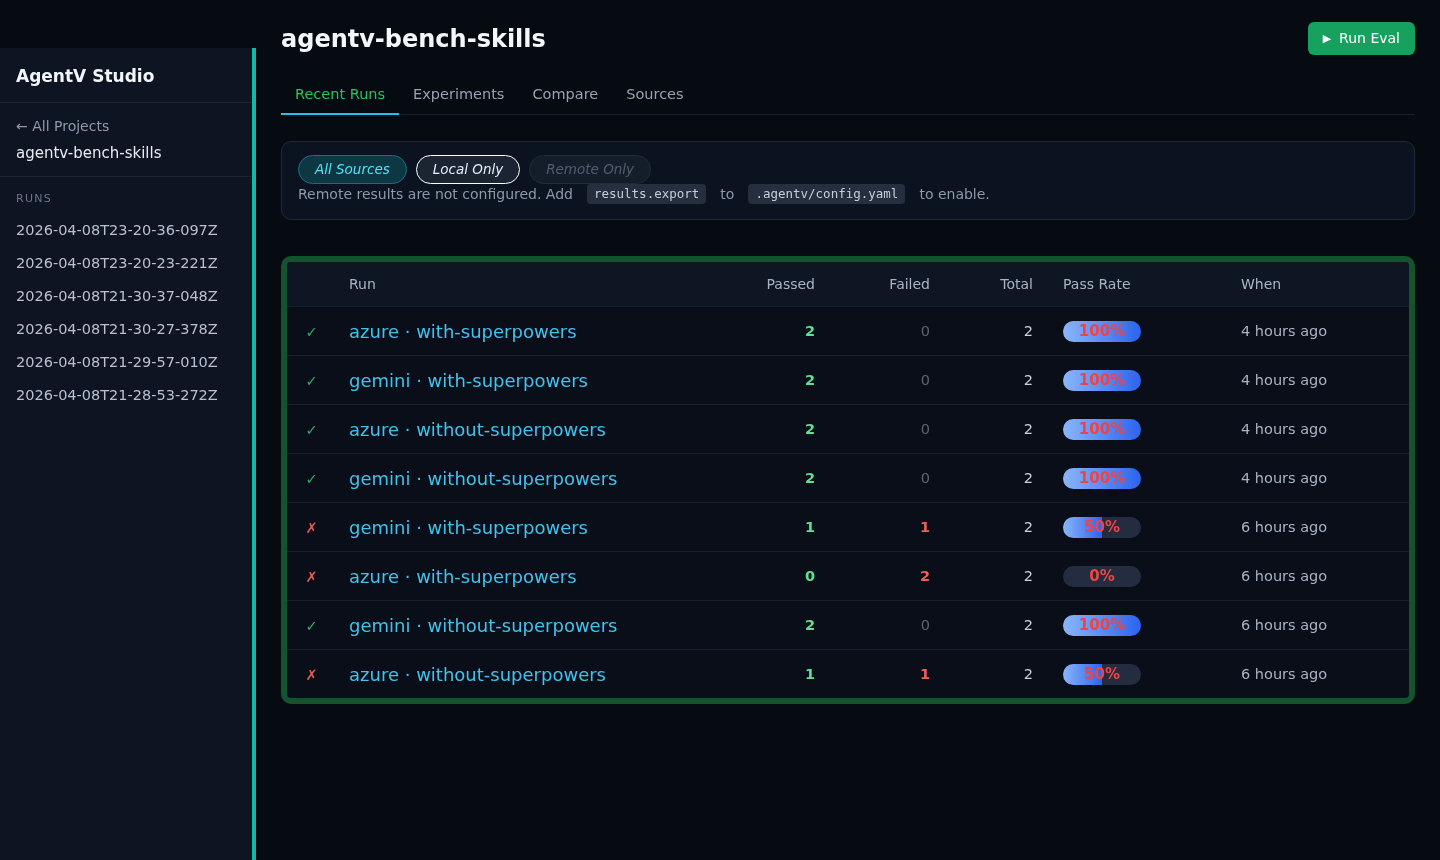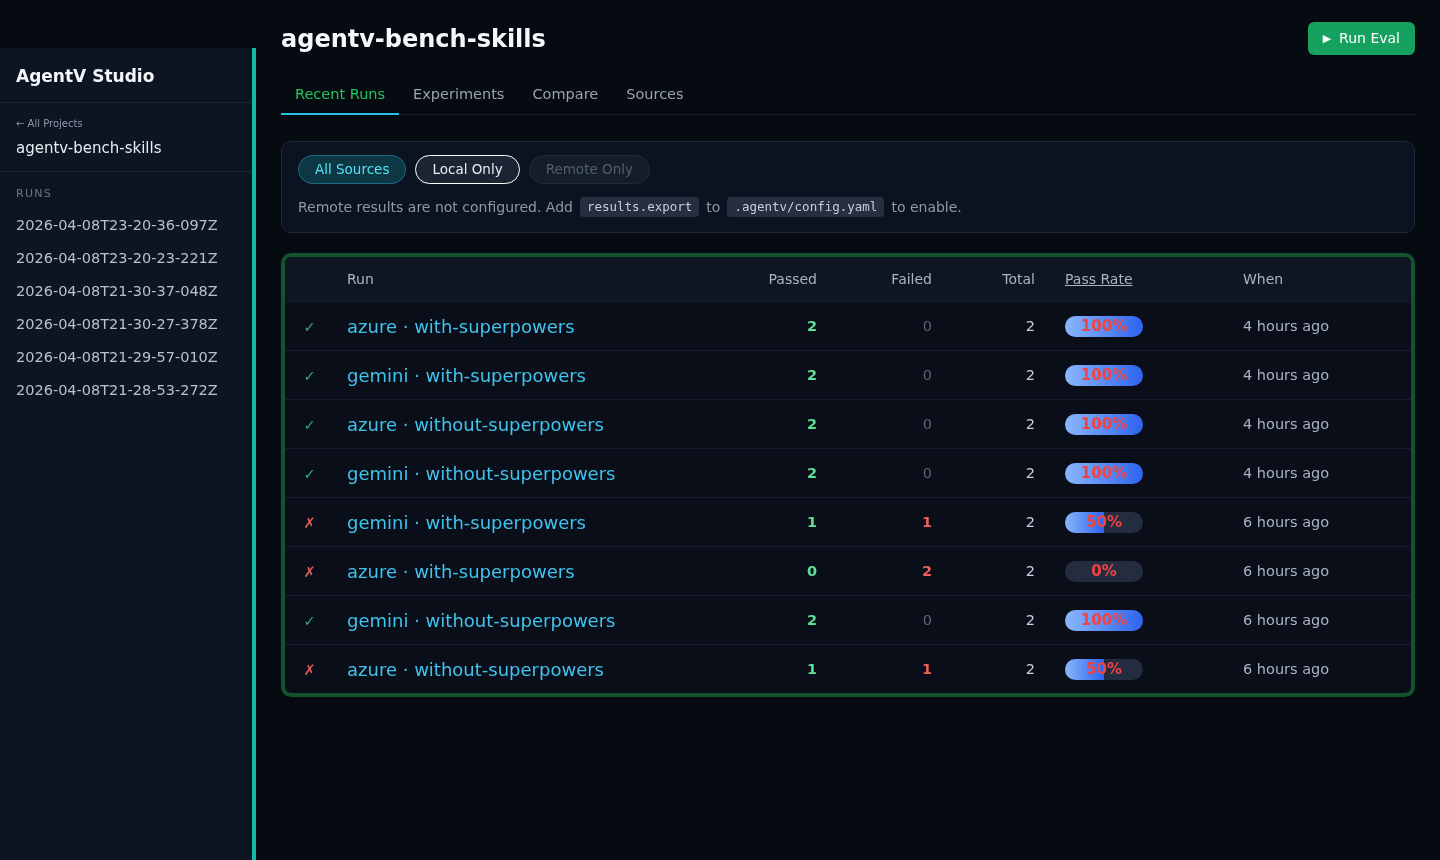--- a/index.html
+++ b/index.html
@@ -17,21 +17,21 @@
     background: #0d1422;
     border-right: 4px solid #14b8a6;
     margin-top: 48px;
   }
   .sb-title {
     padding: 18px 16px 16px;
     font-size: 17px; font-weight: bold; color: #f2f6fa;
     border-bottom: 1px solid #1b2433;
   }
   .sb-proj { padding: 15px 16px 14px; border-bottom: 1px solid #1b2433; }
-  .sb-back { font-size: 10px; color: #8e99aa; cursor: pointer; }
+  .sb-back { font-size: 14px; color: #8e99aa; cursor: pointer; }
   .sb-name { margin-top: 10px; font-size: 15px; color: #e8edf4; }
   .sb-runs { padding: 15px 16px; }
   .sb-runs-label { font-size: 11px; letter-spacing: 1.3px; color: #6b7689; }
   .sb-run-list { list-style: none; margin-top: 8px; }
   .sb-run {
     font-size: 14.5px; color: #b7c1d0;
     padding: 8.5px 0; cursor: pointer; white-space: nowrap;
   }
 
   
@@ -53,49 +53,49 @@
   .tab.active { color: #22c55e; border-bottom-color: #22c3e6; }
 
   .filter-card {
     margin-top: 26px; background: #0c1320;
     border: 1px solid #1d2838; border-radius: 10px;
     padding: 13px 16px 15px;
   }
   .pill-row { display: flex; gap: 9px; }
   .pill {
     border-radius: 999px; padding: 5px 16px 6px;
-    font-size: 13.5px; font-family: inherit; cursor: pointer;
+    font-size: 13.5px; font-family: inherit; cursor: pointer; font-style: italic;
   }
   .pill.active  { background: #0e3744; border: 1px solid #1e6c84; color: #55e1f6; }
   .pill.default { background: #1a2433; border: 1px solid #ffffff; color: #e8edf4; }
   .pill.disabled{ background: #141d2a; border: 1px solid #202b3b; color: #525e6f; }
   .note {
-    margin-top: 13px; font-size: 14px; color: #8d98a8;
-    display: flex; align-items: center; gap: 7px;
+    font-size: 14px; color: #8d98a8;
+    display: flex; align-items: center; gap: 14px;
   }
   .code {
     font-family: "DejaVu Sans Mono", "Liberation Mono", monospace;
     font-size: 12.5px; background: #262f3f; color: #c7ceda;
     padding: 2px 7px 3px; border-radius: 4px;
   }
 
   .table-card {
-    margin-top: 20px; border: 4px solid #14532d; border-radius: 10px;
+    margin-top: 36px; border: 6px solid #14532d; border-radius: 10px;
     overflow: hidden; background: #090e18;
   }
   .thead, .tr {
     display: grid;
     grid-template-columns: 49px 1fr 92px 115px 103px 208px 168px;
     align-items: center;
   }
   .thead { height: 44px; background: #0e1624; color: #a9b4c3; font-size: 14px; }
   .tr { height: 49px; border-top: 1px solid #141e2c; cursor: pointer; }
   .c-icon { text-align: center; }
   .c-right { text-align: right; }
-  .c-rate { padding-left: 30px; text-decoration: underline; }
+  .c-rate { padding-left: 30px; }
   .run-link { color: #40c3ee; font-size: 18px; cursor: pointer; }
   .status { font-size: 14.5px; }
   .status.pass { color: #37a873; }
   .status.fail { color: #e25b54; }
   .num { font-size: 14.5px; }
   .num.pass { color: #5ee095; font-weight: bold; }
   .num.failz { color: #5a6575; }
   .num.fail { color: #f25f5a; font-weight: bold; }
   .num.total { color: #c9d2de; }
   .when { color: #a9b3c3; font-size: 14.5px; }

